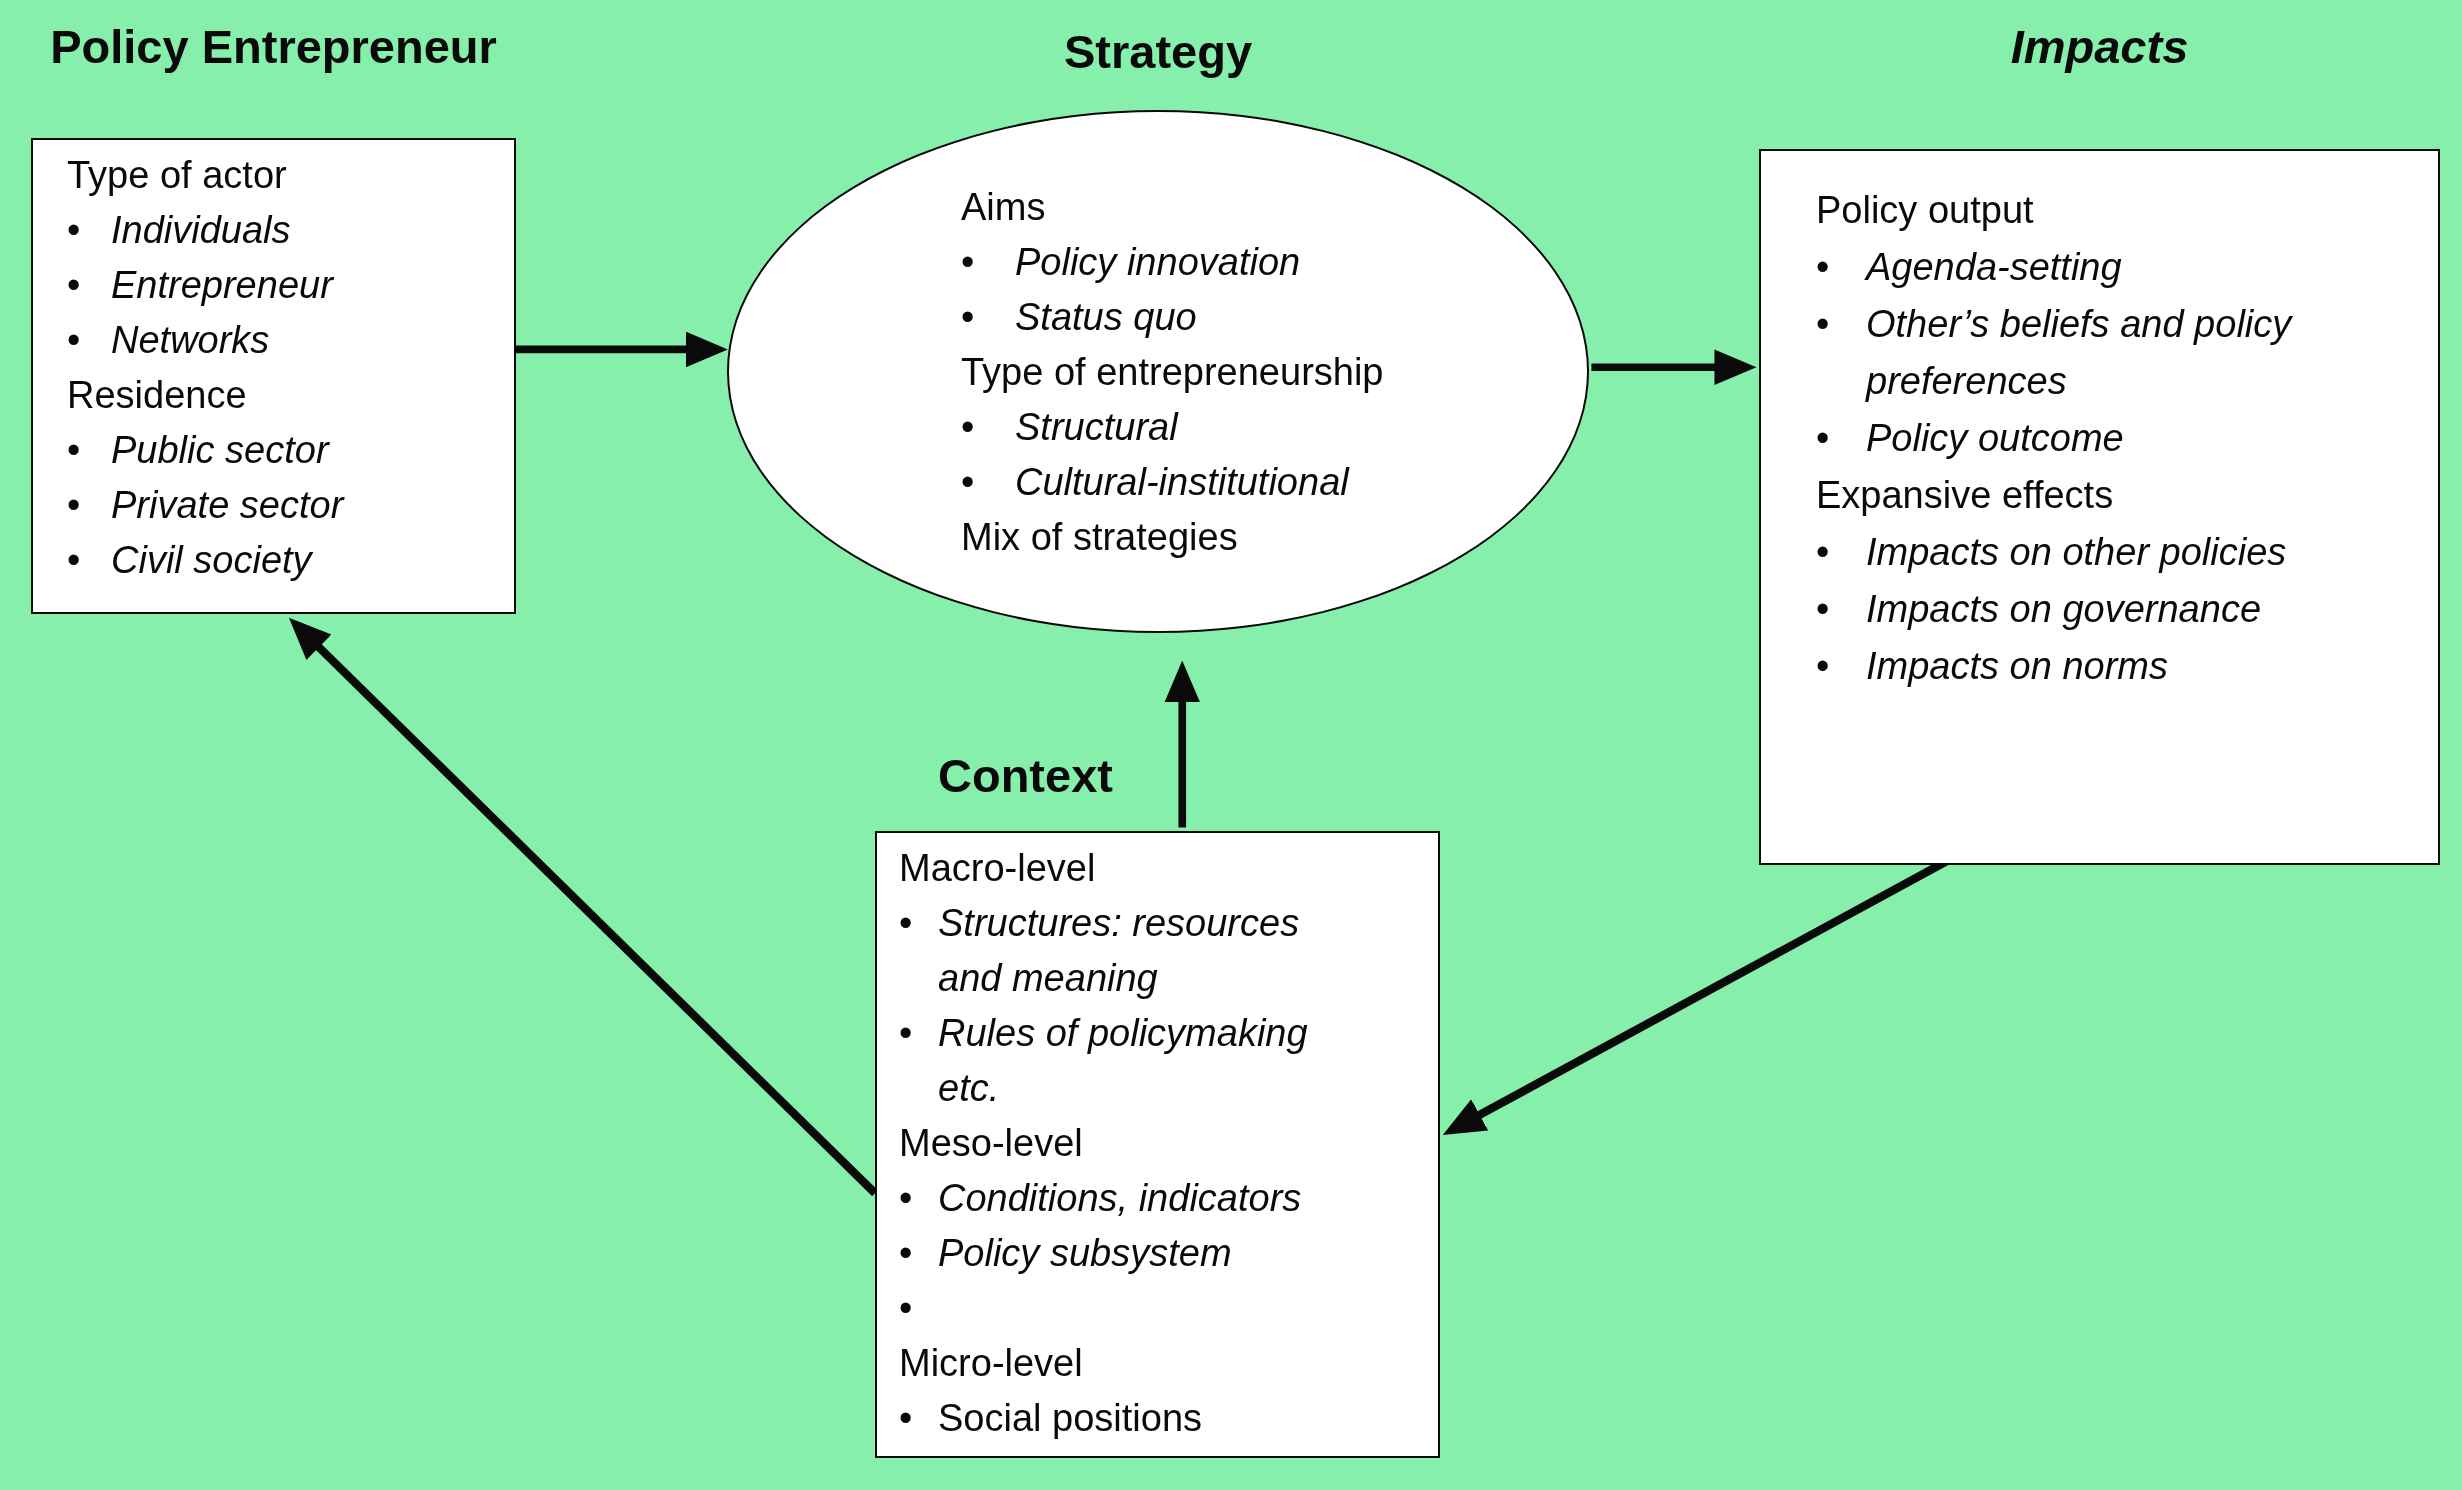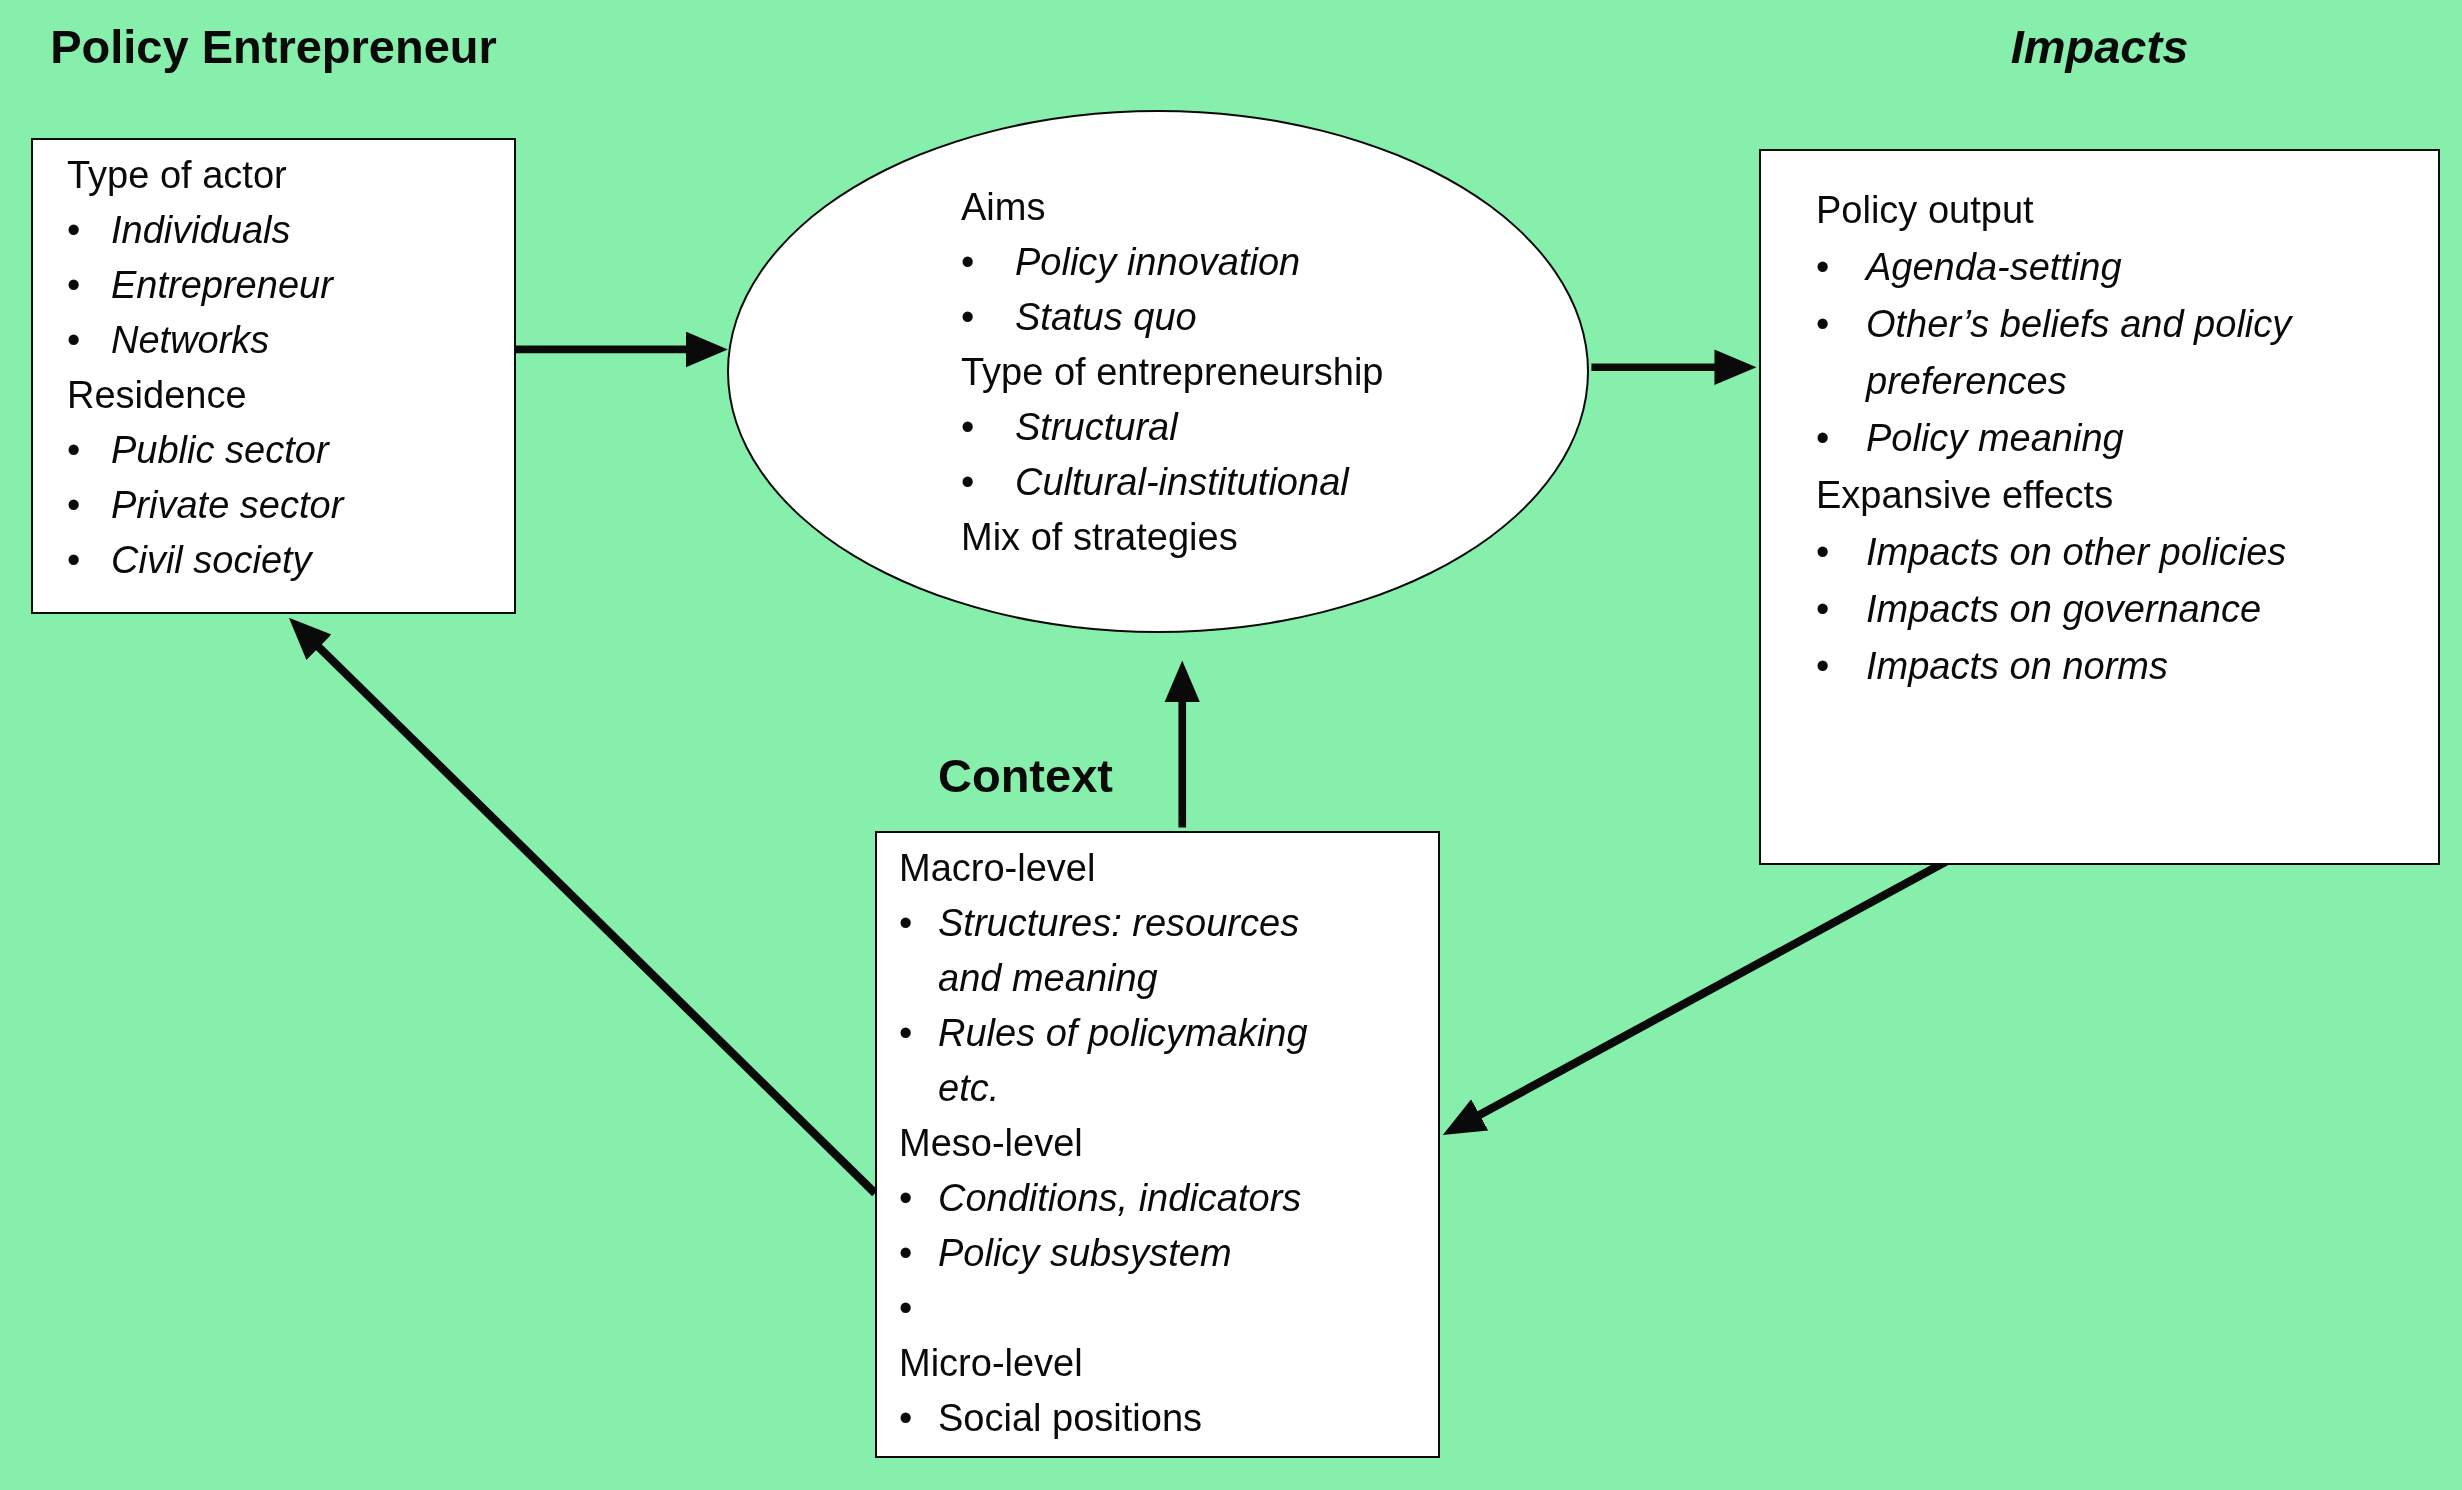--- a/index.html
+++ b/index.html
@@ -87,20 +87,21 @@
           <span class="mk">•</span>
           <span class="tx">Private sector</span>
         </div>
       <div class="line b">
           <span class="mk">•</span>
           <span class="tx">Civil society</span>
         </div>
     </div>
   </div>
 
+  <div class="node-title centered" id="strategy-title">Strategy</div>
   <div class="ellipse" id="strategy-ellipse">
     <div class="content" id="strategy-content">
       <div class="line h">
           <span class="tx">Aims</span>
         </div>
       <div class="line b">
           <span class="mk">•</span>
           <span class="tx">Policy innovation</span>
         </div>
       <div class="line b">
@@ -133,21 +134,21 @@
       <div class="line b">
           <span class="mk">•</span>
           <span class="tx">Agenda-setting</span>
         </div>
       <div class="line b narrow-720">
           <span class="mk">•</span>
           <span class="tx">Other’s beliefs and policy preferences</span>
         </div>
       <div class="line b">
           <span class="mk">•</span>
-          <span class="tx">Policy meaning</span>
+          <span class="tx">Policy outcome</span>
         </div>
       <div class="line h">
           <span class="tx">Expansive effects</span>
         </div>
       <div class="line b">
           <span class="mk">•</span>
           <span class="tx">Impacts on other policies</span>
         </div>
       <div class="line b">
           <span class="mk">•</span>

